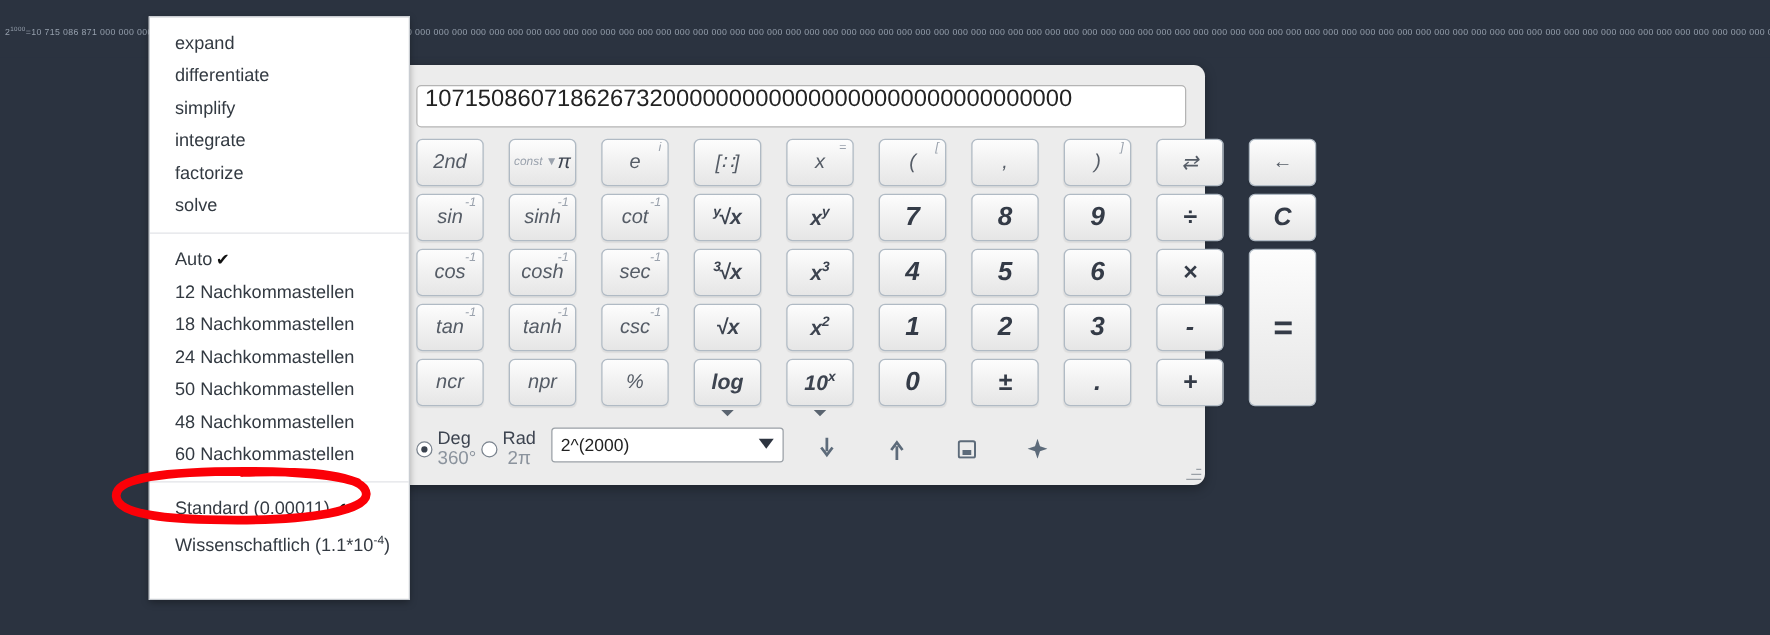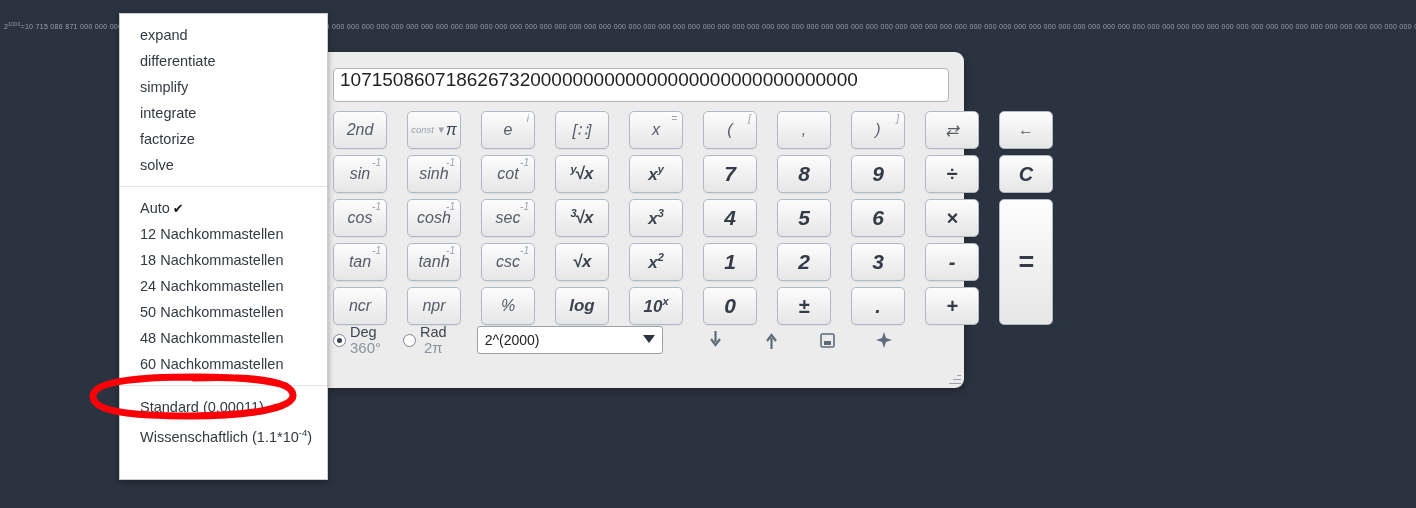--- a/index.html
+++ b/index.html
@@ -150,25 +150,24 @@
     grid-row: 3 / span 3;
     font-size: 27px;
     font-weight: bold;
   }
   .key sup { font-size: 11px; }
   .rad-pre { font-size: 11px; vertical-align: 0.55em; margin-right: -2px; }
 
   
   #bottombar {
     position: absolute;
-    left: 15px; bottom: 31px;
+    left: 15px; bottom: 12px;
     width: 618px; height: 34px;
     display: flex;
-    align-items: center;
-    gap: 18px;
+    gap: 0;
   }
   .radio-grp {
     display: flex; align-items: center;
     margin-right: 4px;
     cursor: pointer;
   }
   .radio {
     width: 13px; height: 13px;
     border-radius: 50%;
     border: 1px solid #7a838e;

